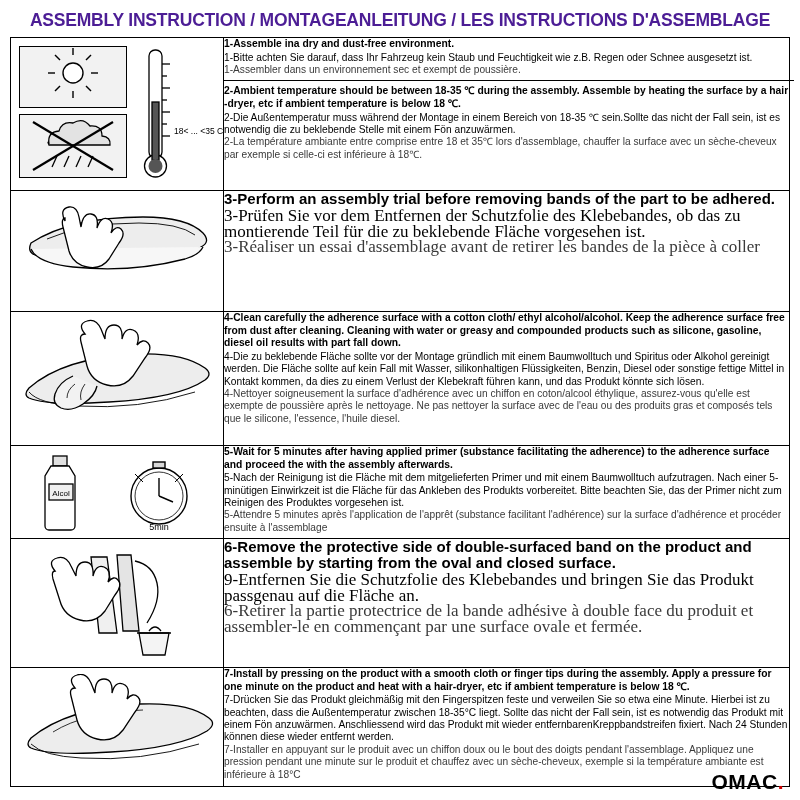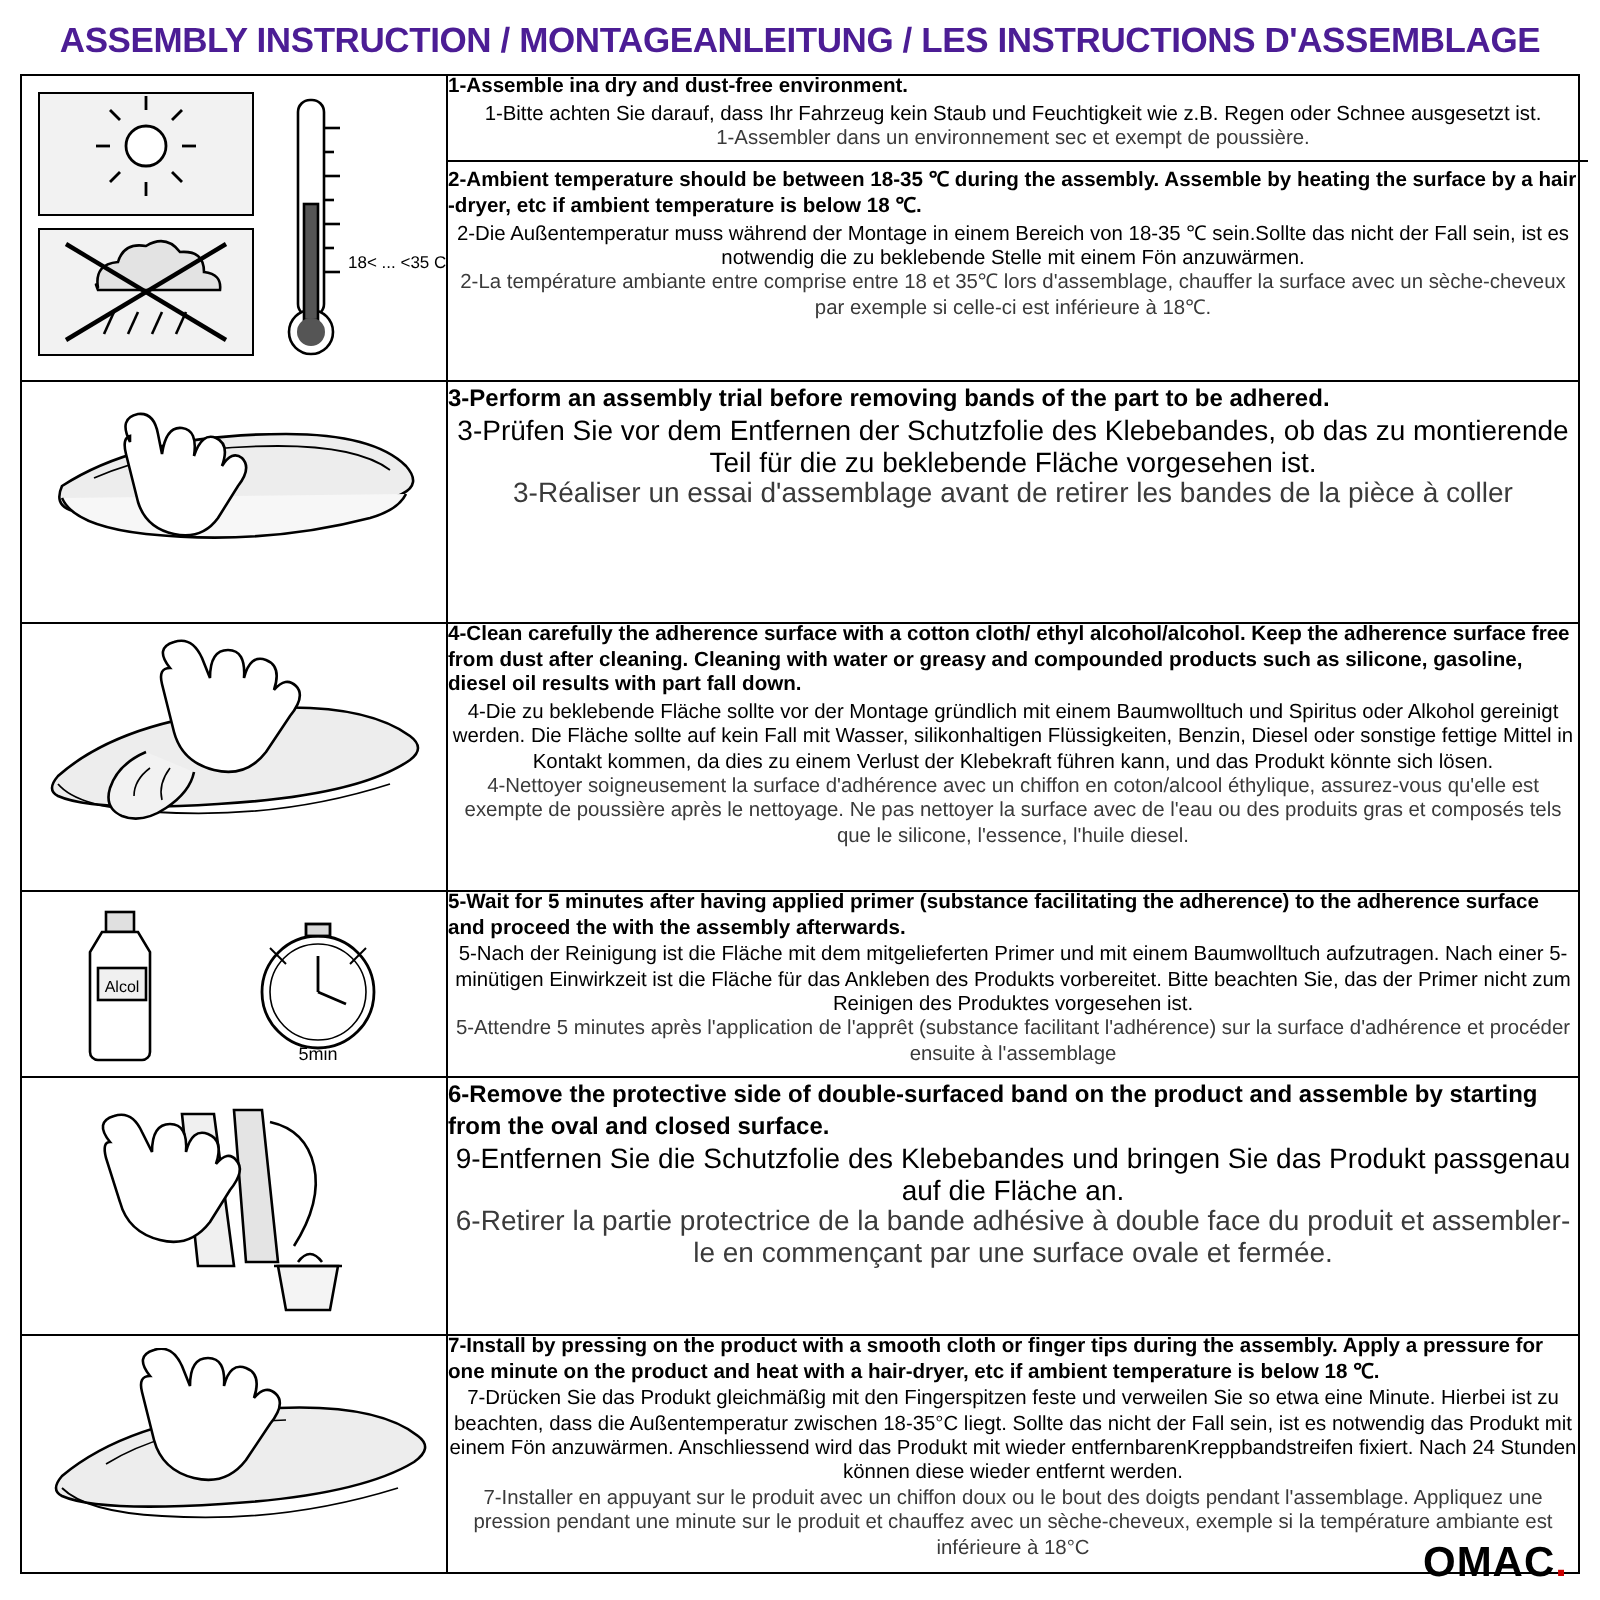--- a/index.html
+++ b/index.html
@@ -53,25 +53,24 @@
   .l-en {
     font-weight: bold;
     font-size: 10.3px;
     line-height: 12.6px;
     margin: 0 0 1px 0;
   }
   .l-de, .l-fr {
     font-size: 10.2px;
     line-height: 12.4px;
     margin: 0;
-    text-align: center;
   }
   .l-fr { color: #3a3a3a; }
-  .big .l-en { font-size: 12px; line-height: 16px; }
-  .big .l-de, .big .l-fr { font-size: 14px; line-height: 15.6px; }
+  .big .l-en { font-size: 15px; line-height: 16px; }
+  .big .l-de, .big .l-fr { font-size: 17px; line-height: 15.6px; font-family: Liberation Serif, serif; }
   .sep {
     border-top: 1px solid #000000;
     margin: 4px -5px 4px -6px;
   }
 
   
   .ill { position: relative; width: 100%; height: 100%; text-decoration: underline; }
   .box {
     position: absolute;
     border: 1px solid #000;

